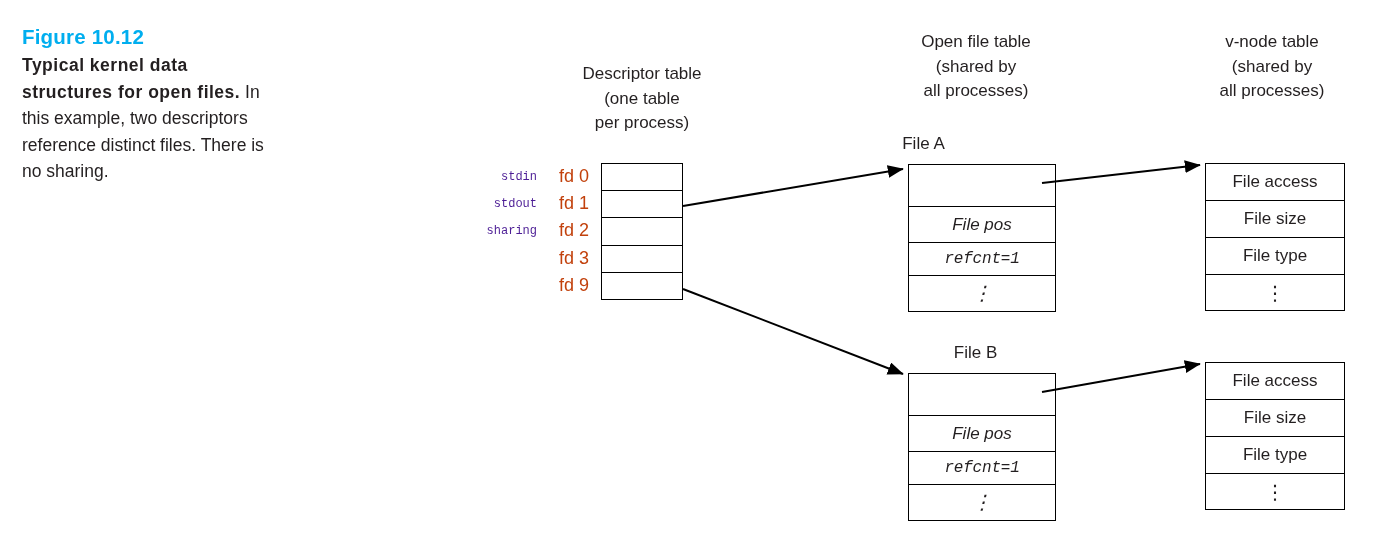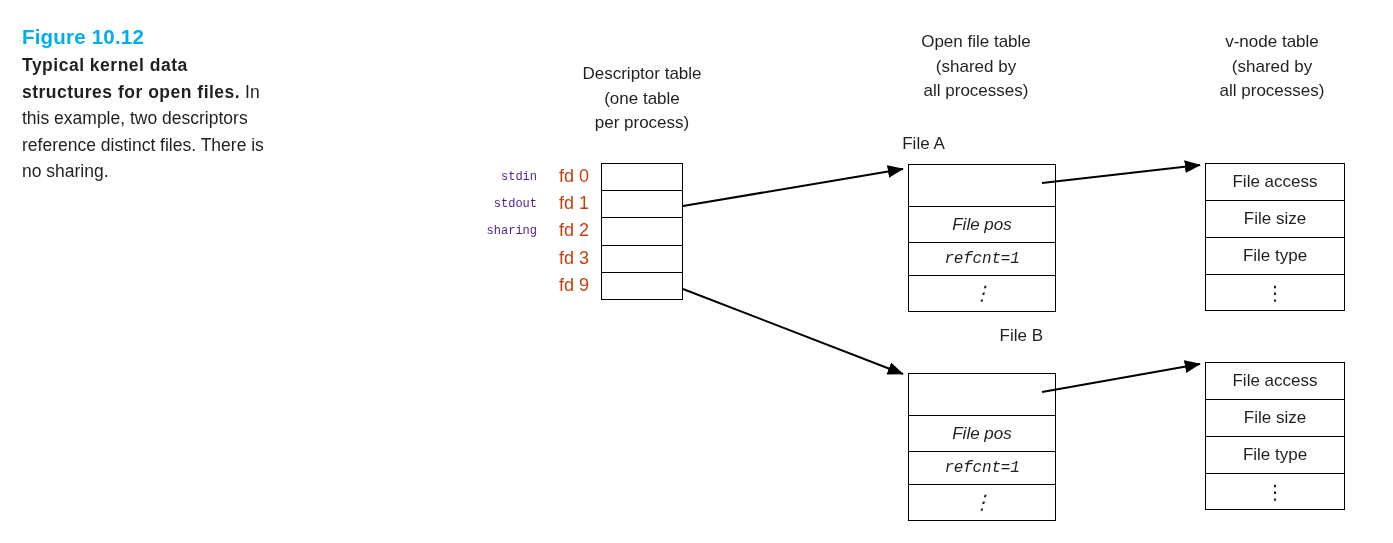--- a/index.html
+++ b/index.html
@@ -59,21 +59,21 @@
 
   
   .tbl-label {
     position: absolute;
     text-align: center;
     font-size: 17px;
     color: #231f20;
     width: 135px;
   }
   #label-file-a { left: 856px; top: 134px; }
-  #label-file-b { left: 908px; top: 326px; text-align: right; }
+  #label-file-b { left: 908px; top: 343px; }
 
   
   .box {
     position: absolute;
     box-sizing: border-box;
     border: 1.6px solid #000000;
     background: #ffffff;
   }
   .box .row {
     box-sizing: border-box;

